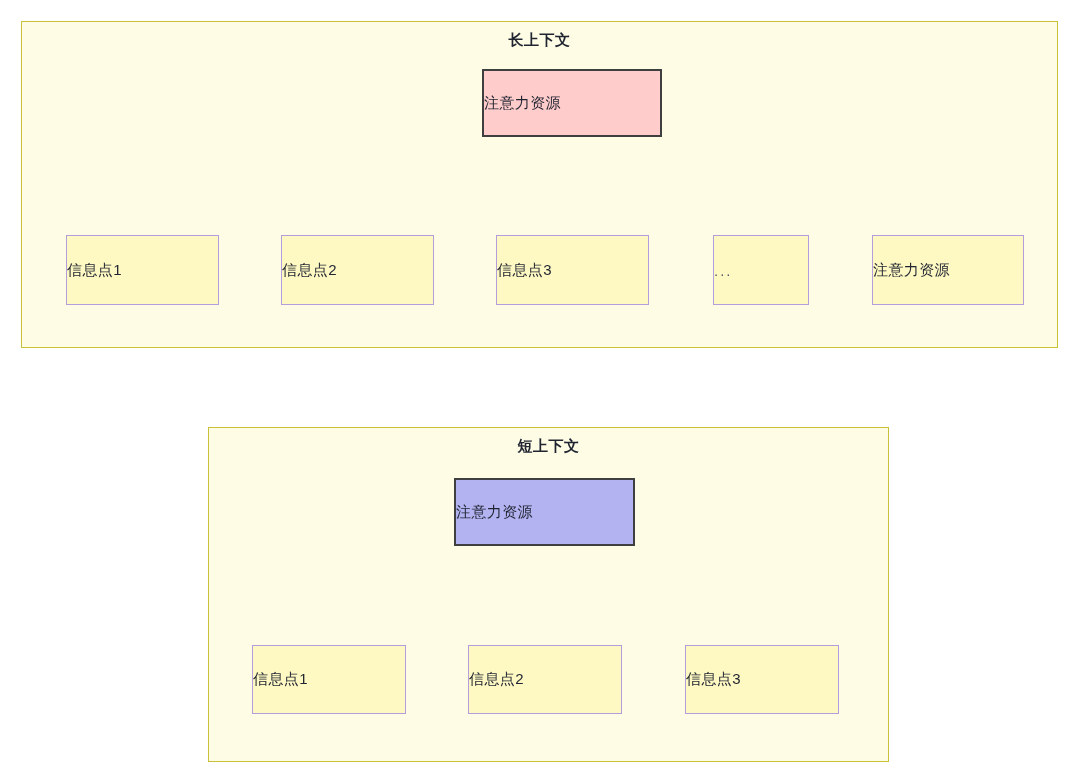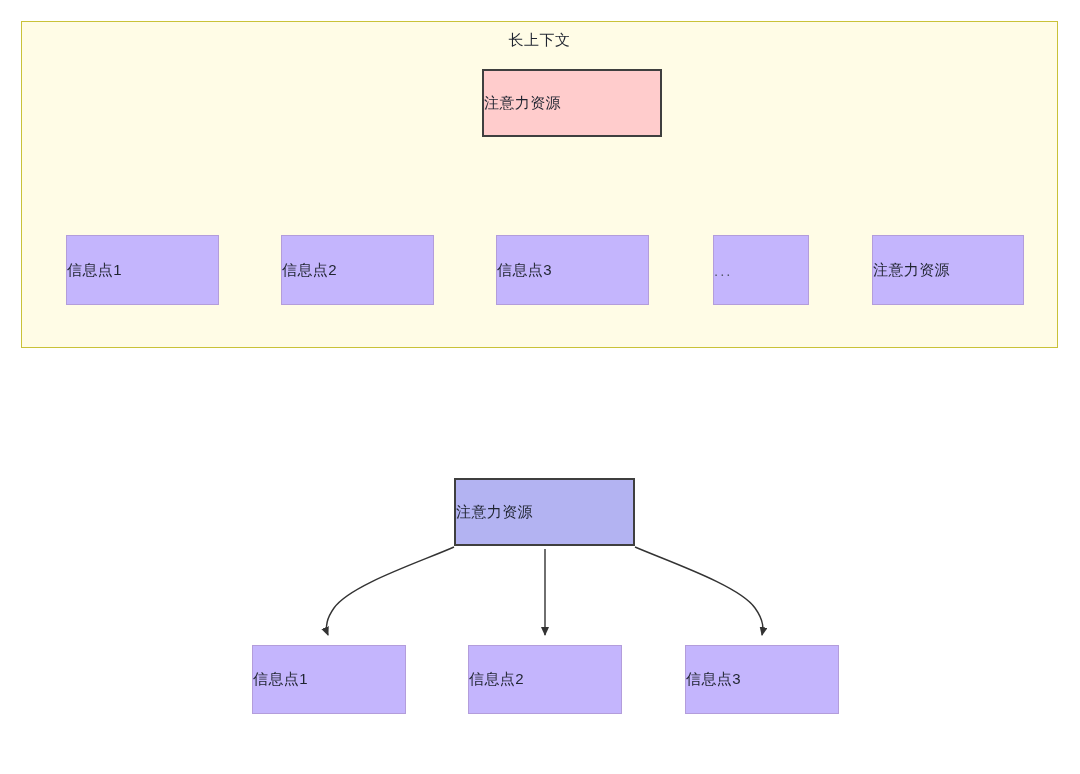--- a/index.html
+++ b/index.html
@@ -48,20 +48,21 @@
   }
   .group-title {
     position: absolute;
     left: 0;
     width: 100%;
     text-align: center;
     font-size: 15px;
     color: #1f2430;
     letter-spacing: 0.5px;
     white-space: nowrap;
+    font-weight: bold;
   }
   #group-long .group-title { top: 9px; }
   #group-short .group-title { top: 9px; }
 
   
   .node {
     position: absolute;
     box-sizing: border-box;
     display: flex;
     align-items: center;
@@ -73,21 +74,21 @@
   }
   .node.attention-red {
     background: #ffcccc;
     border: 2px solid #3f3f3f;
   }
   .node.attention-purple {
     background: #b3b3f2;
     border: 2px solid #3f3f3f;
   }
   .node.info {
-    background: #c4b5fd;
+    background: #fef9c3;
     border: 1px solid #b39ddb;
   }
   .node.ellipsis {
     color: #55596b;
     letter-spacing: 2px;
     font-size: 15px;
   }
 
   
   #node-long-attention { left: 482px; top: 69px; width: 180px; height: 68px; }
@@ -151,20 +152,23 @@
   </div>
 
   <div class="node info ellipsis" id="node-long-info-4">
     <span>...</span>
   </div>
 
   <div class="node info" id="node-long-info-5">
     <span>注意力资源</span>
   </div>
 
+  <div class="group" id="group-short">
+    <div class="group-title">短上下文</div>
+  </div>
 
   <div class="node attention-purple" id="node-short-attention">
     <span>注意力资源</span>
   </div>
 
   <div class="node info" id="node-short-info-1">
     <span>信息点1</span>
   </div>
 
   <div class="node info" id="node-short-info-2">

